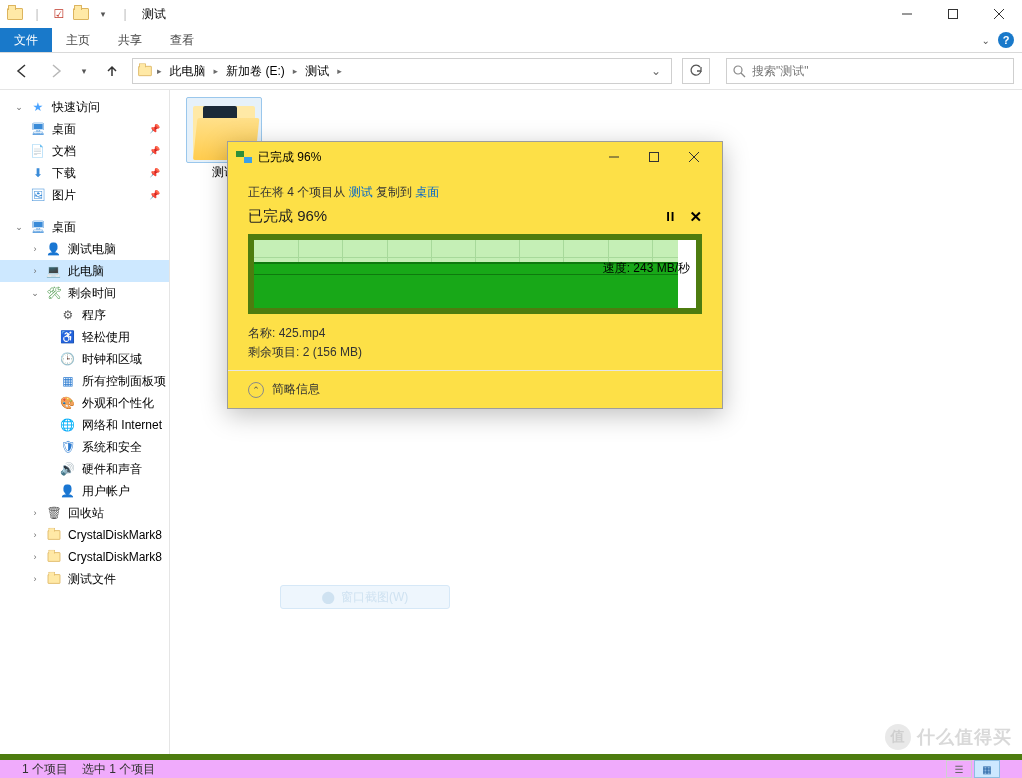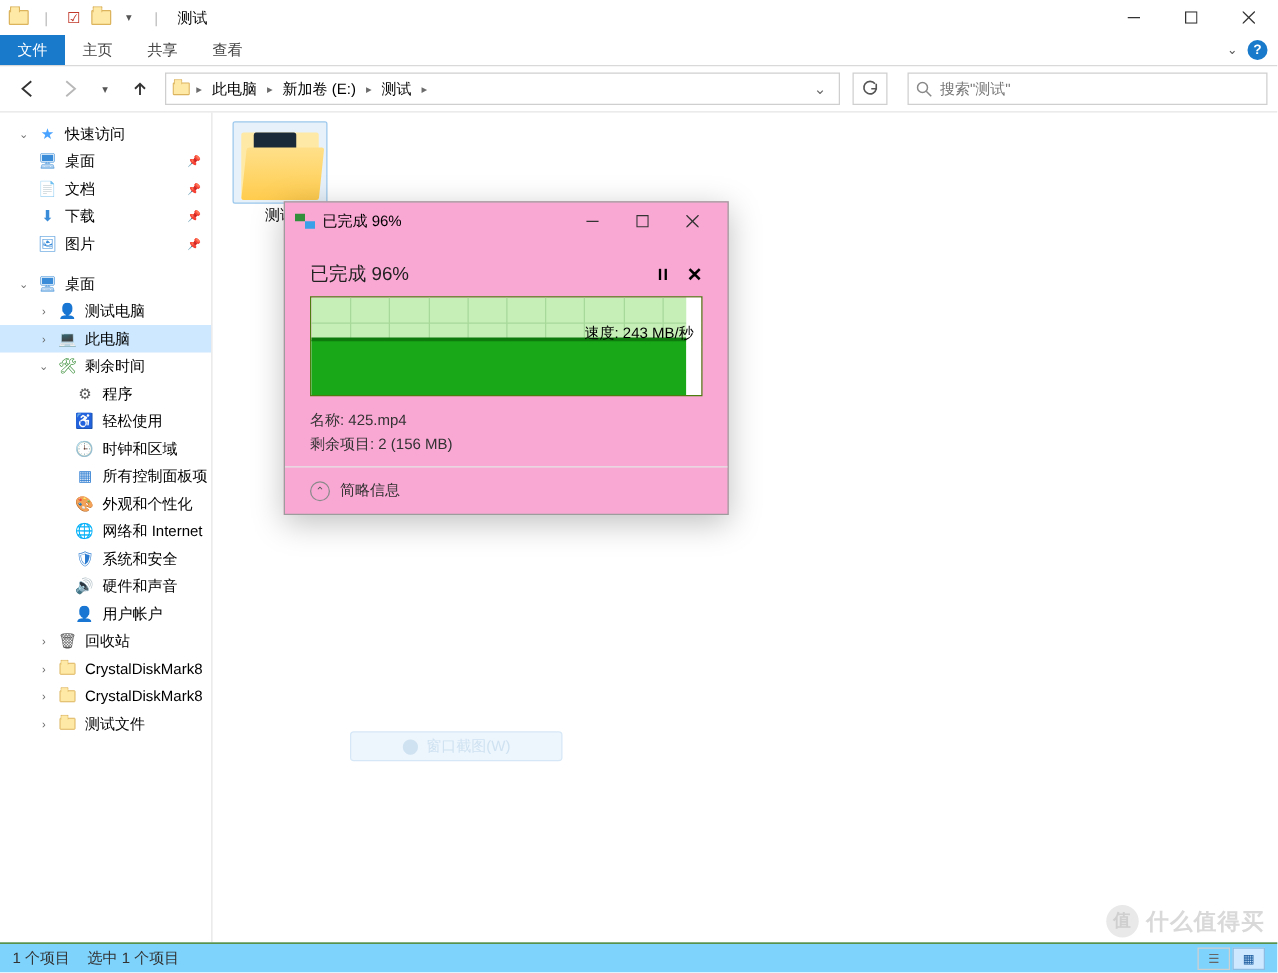--- a/index.html
+++ b/index.html
@@ -72,54 +72,54 @@
   .big-folder .thumb { width: 70px; height: 60px; margin: 0 auto 4px; position: relative; }
   .big-folder .back { position:absolute; inset:6px 4px 0 4px; background:#ffe9a6; border-radius:2px; }
   .big-folder .front { position:absolute; left:4px; right:4px; bottom:0; top:18px; background:linear-gradient(#ffe08a,#ffcc4d); border-radius:2px; transform:skewX(-6deg); transform-origin:bottom; }
   .big-folder .doc { position:absolute; left:14px; top:6px; width:34px; height:38px; background:#1b2a38; border-radius:2px; }
   .big-folder .sel { position:absolute; inset:-3px; border:1px solid #9ac7ec; background:rgba(154,199,236,0.25); border-radius:2px; }
   .big-folder .lbl { font-size:12px; color:#000; }
 
   .ghost-btn { position:absolute; left:110px; top:495px; width:170px; height:24px; border:1px solid #d6e8f7; background:#eef6fd; border-radius:3px; color:#cfe2f1; display:flex; align-items:center; justify-content:center; gap:6px; font-size:12px; }
 
   
-  .dialog { position: absolute; left: 227px; top: 141px; width: 356px; background: #f9a8d4; border: 1px solid #9d9d9d; box-shadow: 0 6px 24px rgba(0,0,0,0.25); margin-top: 20px; }
+  .dialog { position: absolute; left: 227px; top: 141px; width: 496px; background: #fde047; border: 1px solid #9d9d9d; box-shadow: 0 6px 24px rgba(0,0,0,0.25); }
   .dlg-title { height: 30px; display: flex; align-items: center; padding: 0 8px; font-size: 12px; }
   .dlg-title .icon { width: 16px; height: 16px; margin-right: 6px; position:relative; }
   .dlg-title .icon .a { position:absolute; left:0; top:2px; width:8px; height:6px; background:#2f8f3a; }
   .dlg-title .icon .b { position:absolute; right:0; bottom:2px; width:8px; height:6px; background:#3aa0e8; }
   .dlg-title .win-controls { margin-left:auto; display:flex; }
   .dlg-title .win-btn { width: 40px; height: 30px; display:flex; align-items:center; justify-content:center; color:#333; }
 
   .dlg-body { padding: 12px 20px 8px; }
   .copy-line { font-size: 12px; color: #333; }
   .copy-line .link { color: #0066cc; }
   .progress-head { display:flex; align-items:center; margin-top:6px; }
   .progress-head .pct { font-size: 15px; color:#222; }
   .progress-head .ctrls { margin-left:auto; display:flex; gap:14px; align-items:center; }
   .progress-head .pause { font-weight:bold; font-size:13px; letter-spacing:1px;}
   .progress-head .stop { font-weight:bold; font-size:15px; }
 
-  .chart { margin-top: 8px; height: 80px; border: 1px solid #4d7c0f; position: relative; overflow:hidden; }
+  .chart { margin-top: 8px; height: 80px; border: 6px solid #4d7c0f; position: relative; overflow:hidden; }
   .chart .bg { position:absolute; inset:0; background:#c5efb6; }
   .chart .grid { position:absolute; inset:0; }
   .chart .grid .v { position:absolute; top:0; bottom:0; width:1px; background:#a7d99a; }
   .chart .grid .h { position:absolute; left:0; right:0; height:1px; background:#a7d99a; }
   .chart .fill { position:absolute; left:0; bottom:0; height:44px; width:96%; background:#18a818; }
   .chart .fill-top { position:absolute; left:0; bottom:44px; height:2px; width:96%; background:#0e7a0e; }
   .chart .speed-line { position:absolute; left:0; right:0; top:34px; height:1px; background:#0e7a0e; }
   .chart .remain { position:absolute; right:0; top:0; bottom:0; width:4%; background:#fff; }
   .chart .speed-label { position:absolute; right:6px; top:20px; font-size:12px; color:#000; background:transparent; }
 
   .meta { margin-top: 10px; font-size: 12px; color: #333; line-height: 1.6; }
   .dlg-foot { border-top: 1px solid #e5e5e5; padding: 10px 20px; font-size: 12px; color: #333; display:flex; align-items:center; gap:8px; }
   .chev-circle { width:16px; height:16px; border:1px solid #8a8a8a; border-radius:50%; display:flex; align-items:center; justify-content:center; font-size:9px; color:#555; }
 
   
-  .statusbar { position:absolute; left:0; right:0; bottom:0; height:24px; border-top:1px solid #4d7c0f; display:flex; align-items:center; padding:0 10px; gap:14px; font-size:12px; color:#333; background:#7dd3fc;}
+  .statusbar { position:absolute; left:0; right:0; bottom:0; height:24px; border-top:6px solid #4d7c0f; display:flex; align-items:center; padding:0 22px; gap:14px; font-size:12px; color:#333; background:#f0abfc;}
   .statusbar .right { margin-left:auto; display:flex; gap:2px; }
   .view-btn { width:26px; height:18px; border:1px solid #cfcfcf; display:flex; align-items:center; justify-content:center; color:#666; font-size:10px; }
   .view-btn.active { background:#cde8ff; border-color:#8dbde2; color:#1a5a9e;}
 
   .watermark { position:absolute; right:10px; bottom:28px; font-size:18px; color:#d9d9d9; font-weight:bold; letter-spacing:1px; display:flex; align-items:center; gap:6px; }
   .watermark .wlogo { width:26px; height:26px; border-radius:50%; background:#e9e9e9; display:flex; align-items:center; justify-content:center; color:#cfcfcf; font-size:14px;}
 
   svg { display:block; }
 </style>
 </head>
@@ -376,20 +376,23 @@
         </div>
       <div class="win-btn">
           <svg width="10" height="10">
             <line x1="0" y1="0" x2="10" y2="10" stroke="#333"></line>
             <line x1="10" y1="0" x2="0" y2="10" stroke="#333"></line>
           </svg>
         </div>
     </div>
   </div>
   <div class="dlg-body">
+    <div class="copy-line">
+      <span>正在将 4 个项目从 </span><span class="link">测试</span><span> 复制到 </span><span class="link">桌面</span>
+    </div>
     <div class="progress-head">
       <span class="pct">已完成 96%</span>
       <div class="ctrls">
         <span class="pause">II</span>
         <span class="stop">✕</span>
       </div>
     </div>
     <div class="chart">
       <div class="bg"></div>
       <div class="grid">

